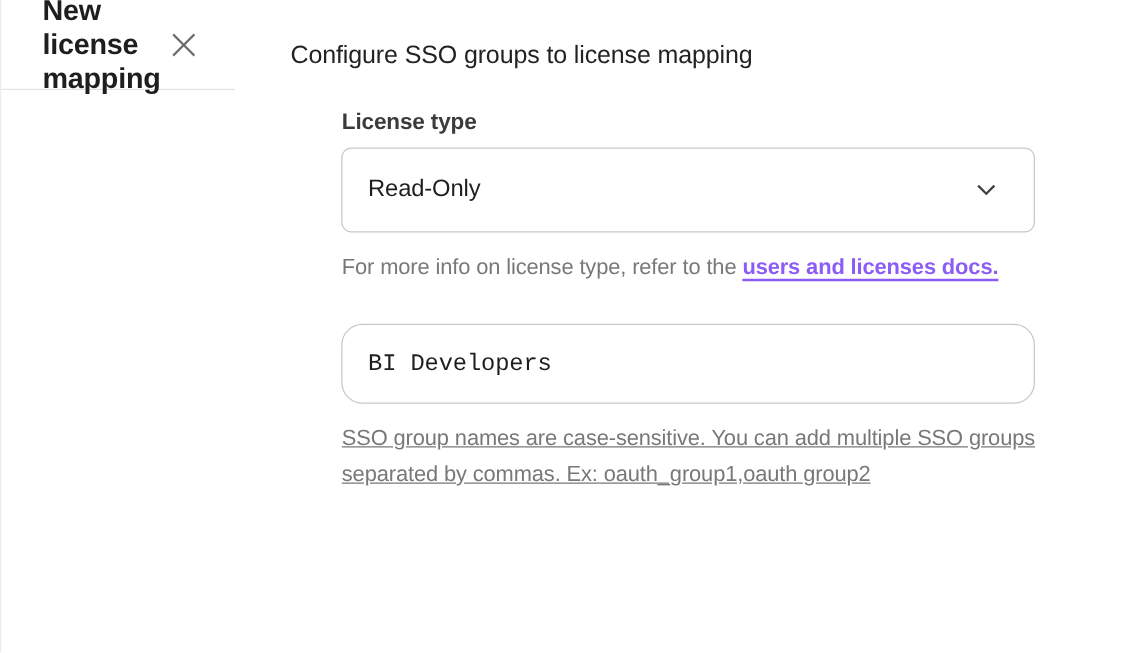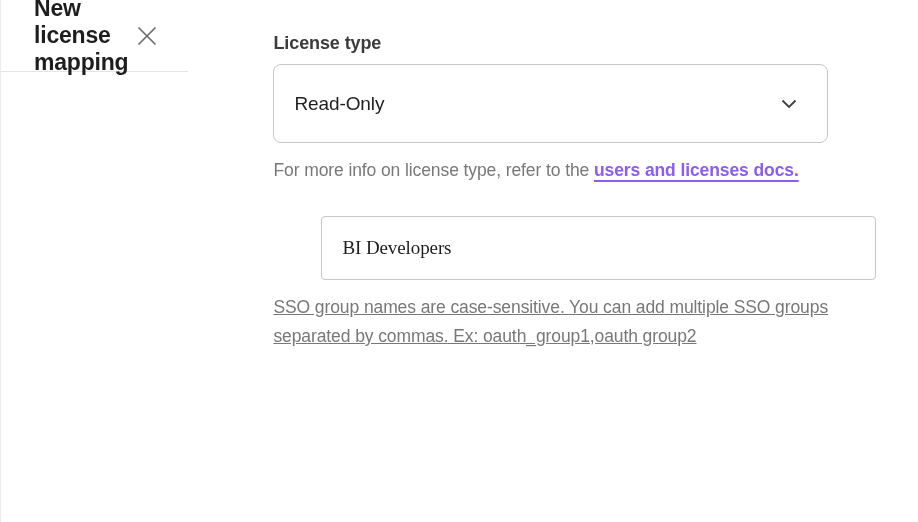--- a/index.html
+++ b/index.html
@@ -55,49 +55,48 @@
   }
   .field-label {
     font-size: 18px;
     font-weight: 700;
     color: #3b3b3b;
     letter-spacing: -0.1px;
     margin-bottom: 10px;
   }
   .select-box {
     width: 100%;
-    height: 79px;
+    height: 68px;
     border: 1px solid #c7c7c7;
     border-radius: 8px;
     background: #ffffff;
     display: flex;
     align-items: center;
     justify-content: space-between;
     padding: 0 30px 0 20px;
     cursor: pointer;
     font-family: "Liberation Sans", sans-serif;
   }
   .select-value {
     font-size: 19px;
     color: #1e1e1e;
     letter-spacing: -0.1px;
   }
   .text-input {
     width: 100%;
     height: 64px;
     border: 1px solid #c7c7c7;
-    border-radius: 4px;
+    border-radius: 17px;
     background: #ffffff;
     padding: 0 20px;
     font-size: 19px;
     color: #1e1e1e;
-    font-family: Liberation Serif, serif;
+    font-family: Liberation Mono, monospace;
     letter-spacing: -0.1px;
     outline: none;
-    margin-left: 48px;
   }
   .helper-text {
     font-size: 17.5px;
     color: #787878;
     line-height: 29px;
     letter-spacing: -0.1px;
     margin-top: 13px;
   }
   .helper-link {
     color: #8b5cf6;
@@ -123,20 +122,21 @@
         <svg width="26" height="26" viewBox="0 0 26 26">
           <line x1="4.5" y1="4.5" x2="21.5" y2="21.5" stroke="#6d6d6d" stroke-width="1.7"></line>
           <line x1="21.5" y1="4.5" x2="4.5" y2="21.5" stroke="#6d6d6d" stroke-width="1.7"></line>
         </svg>
       </span>
     </button>
   </div>
 
   <div class="modal-body">
 
+    <div class="section-heading">Configure SSO groups to license mapping</div>
 
     <div class="field-group">
       <div class="field-label">License type</div>
       <div class="select-box" role="button">
         <span class="select-value">Read-Only</span>
         <span style="display:flex;">
           <svg width="16" height="10" viewBox="0 0 16 10">
             <polyline points="1.5,1.5 8,8 14.5,1.5" fill="none" stroke="#3f3f3f" stroke-width="1.8"></polyline>
           </svg>
         </span>

